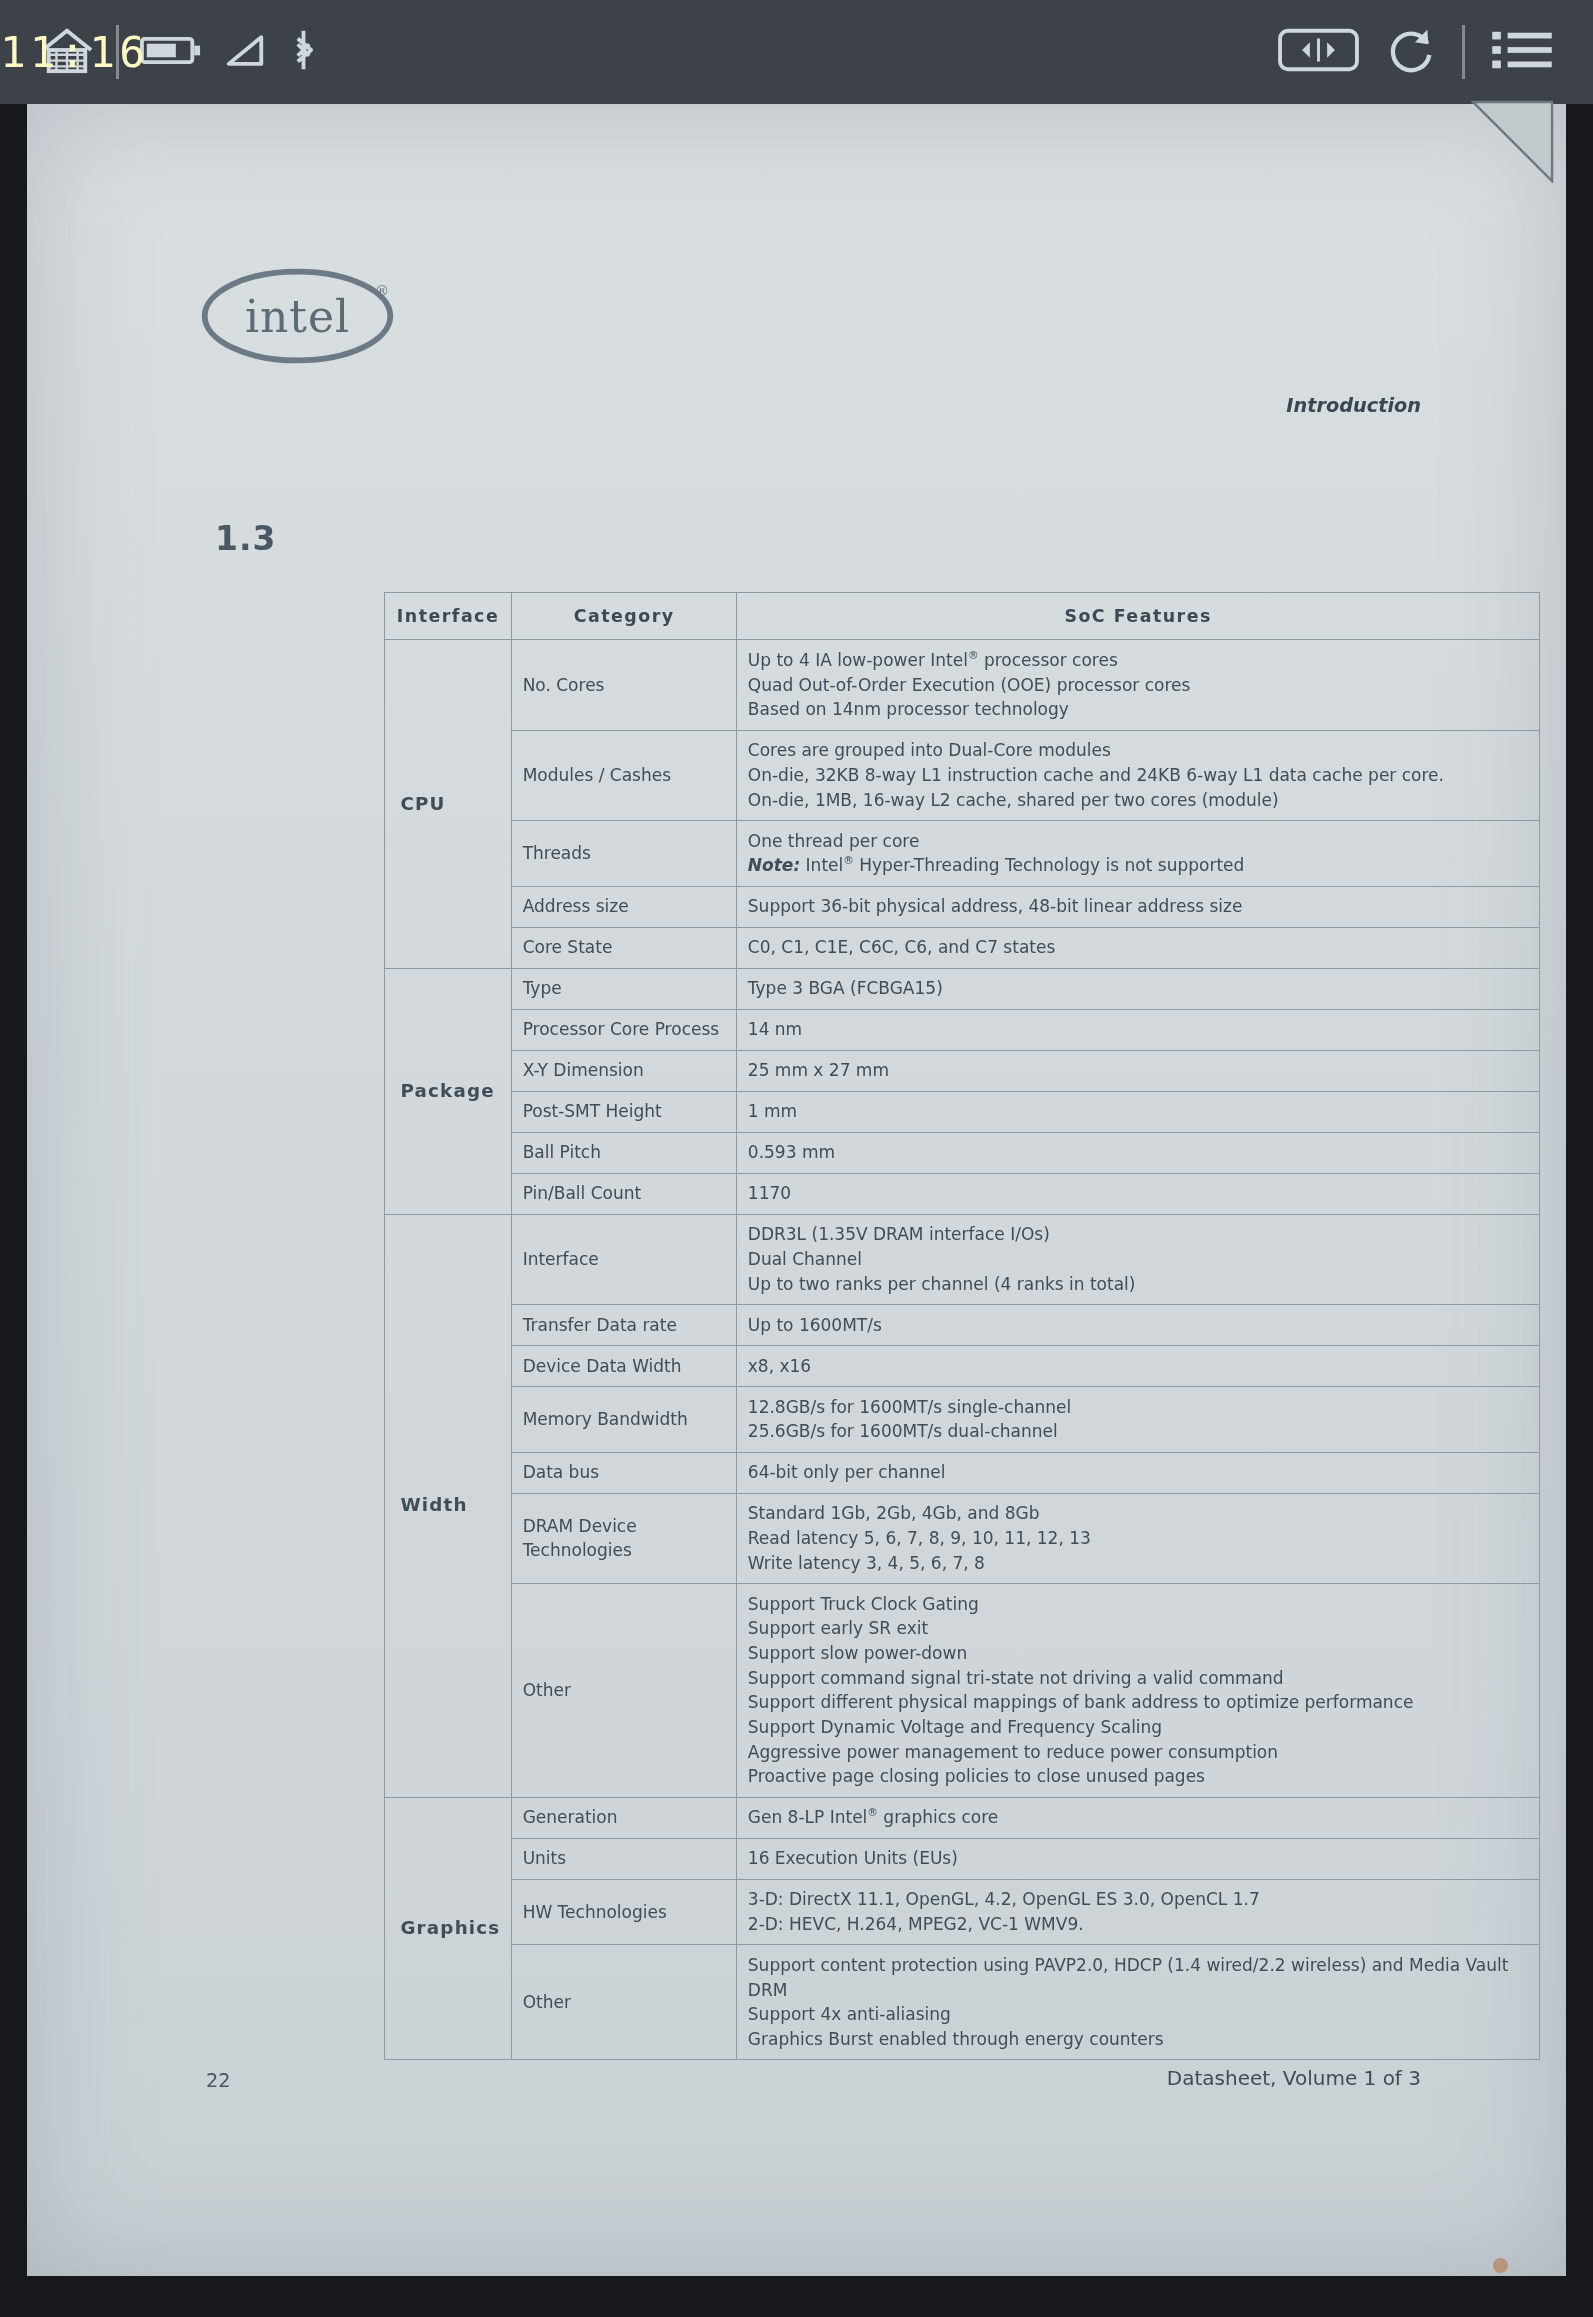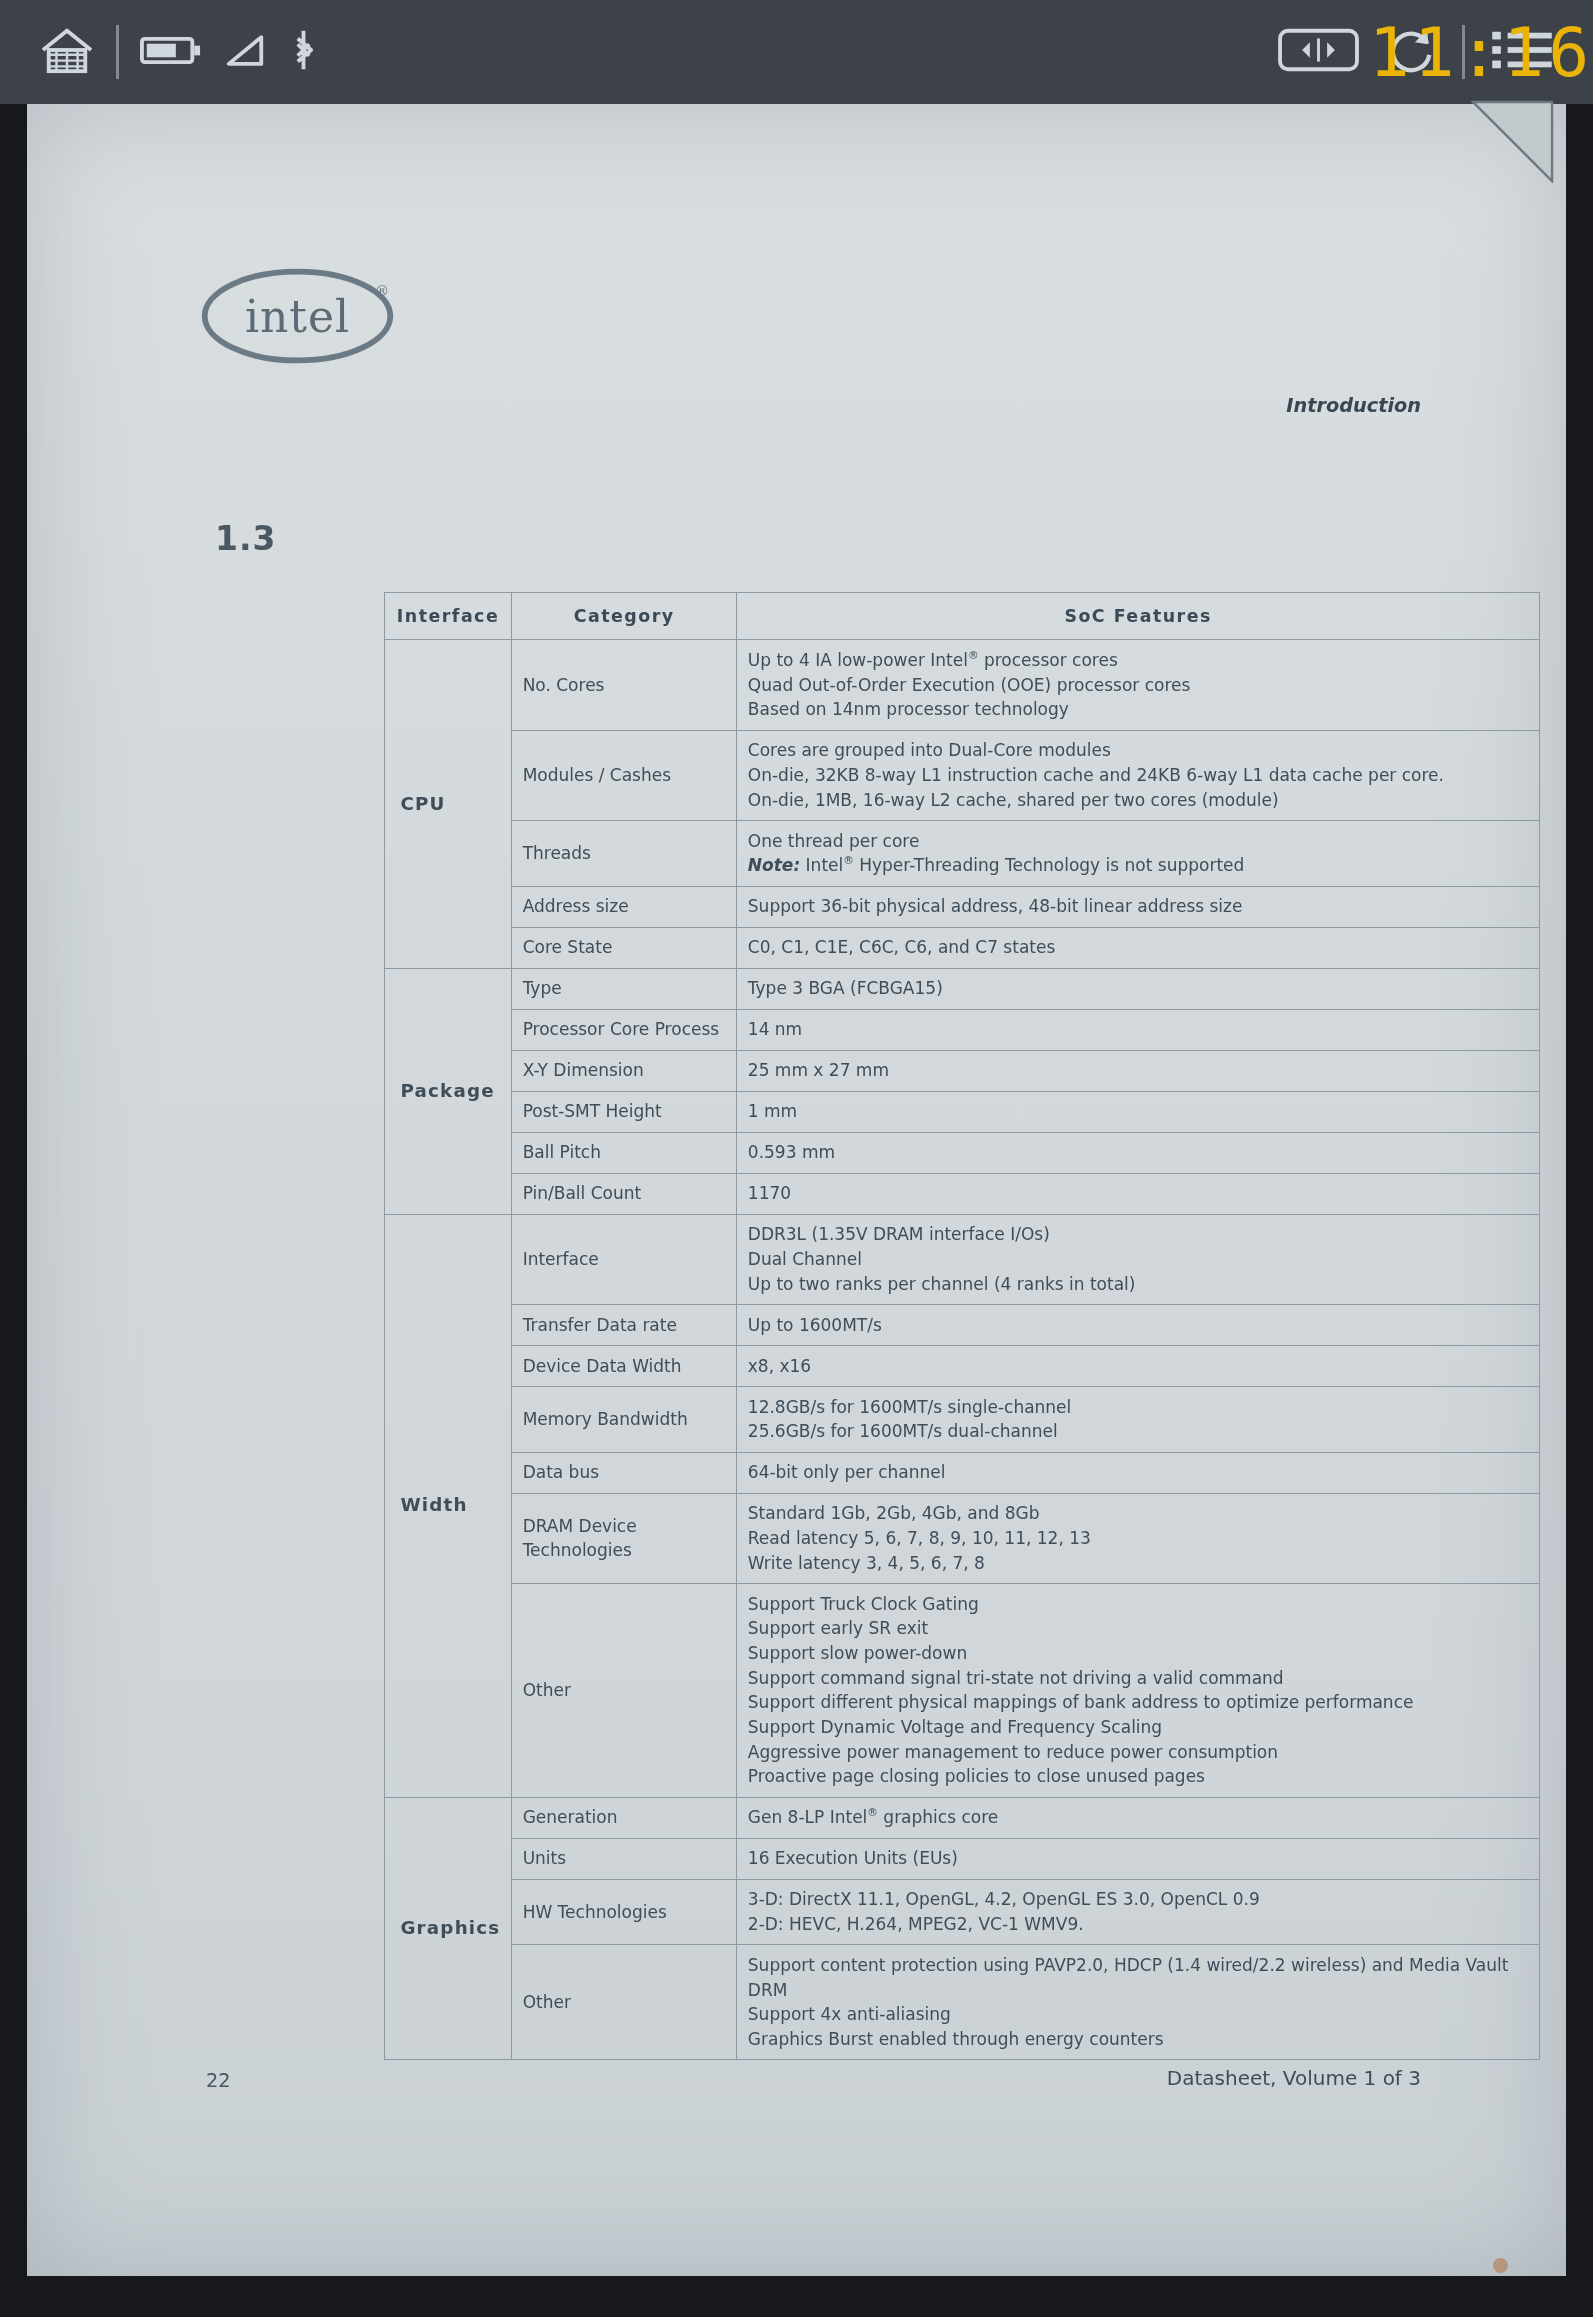--- a/index.html
+++ b/index.html
@@ -20,22 +20,22 @@
     position:absolute;left:0;top:0;width:1593px;height:104px;
     background:#3c4248;
     display:flex;align-items:center;
     box-sizing:border-box;padding:0 39px;
     color:#cfd6dc;
   }
   .sb-left{display:flex;align-items:center;gap:21px;}
   .sb-right{display:flex;align-items:center;gap:25px;margin-left:auto;}
   .sb-sep{width:2.9px;height:54px;background:#9aa4ad;opacity:.75;}
   .clock{
-    position:absolute;left:0;right:0;text-align:right;
-    font-size:68px;letter-spacing:3.9px;color:#eab308;
+    position:absolute;left:0;right:0;text-align:left;
+    font-size:43px;letter-spacing:3.9px;color:#fef9c3;
     font-family:"DejaVu Sans Mono", monospace;font-weight:400;
     pointer-events:none;
   }
   .icon{display:inline-block;}
   
   #page{
     position:absolute;left:27px;top:104px;
     width:1539px;height:2172px;
     background:linear-gradient(180deg,#d9dee1 0%,#d2d8db 40%,#cfd5d9 75%,#c9d0d4 100%);
     box-shadow:inset 0 0 116px rgba(120,130,140,.35);
@@ -361,21 +361,21 @@
               </tr>
               <tr>
                 <td class="cat">Units</td>
                 <td class="feat">
                   <span class="ln">16 Execution Units (EUs)</span>
                 </td>
               </tr>
               <tr>
                 <td class="cat">HW Technologies</td>
                 <td class="feat">
-                  <span class="ln">3-D: DirectX 11.1, OpenGL, 4.2, OpenGL ES 3.0, OpenCL 0.9</span>
+                  <span class="ln">3-D: DirectX 11.1, OpenGL, 4.2, OpenGL ES 3.0, OpenCL 1.7</span>
                   <span class="ln">2-D: HEVC, H.264, MPEG2, VC-1 WMV9.</span>
                 </td>
               </tr>
               <tr>
                 <td class="cat">Other</td>
                 <td class="feat">
                   <span class="ln">Support content protection using PAVP2.0, HDCP (1.4 wired/2.2 wireless) and Media Vault DRM</span>
                   <span class="ln">Support 4x anti-aliasing</span>
                   <span class="ln">Graphics Burst enabled through energy counters</span>
                 </td>

